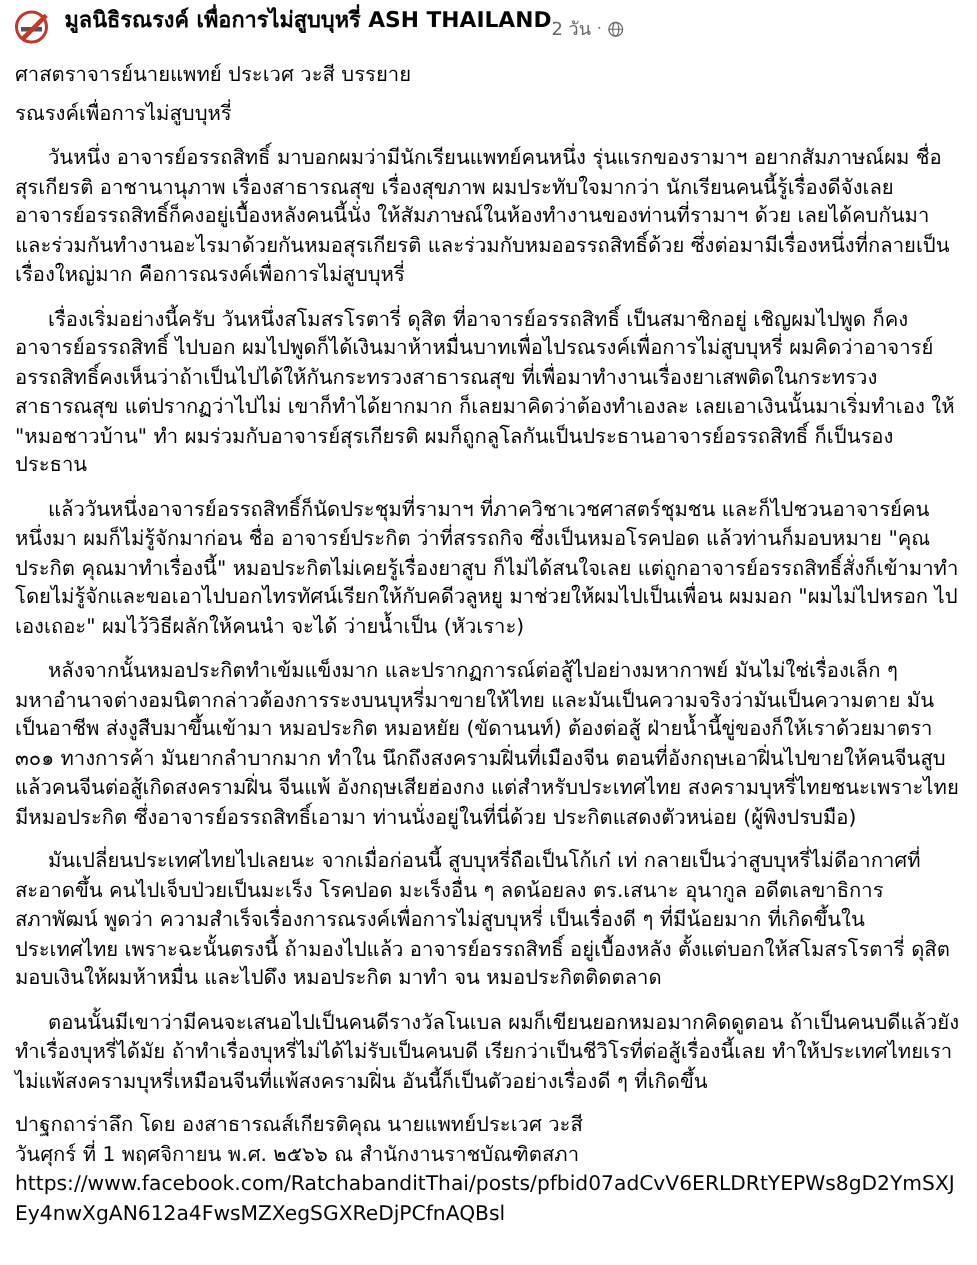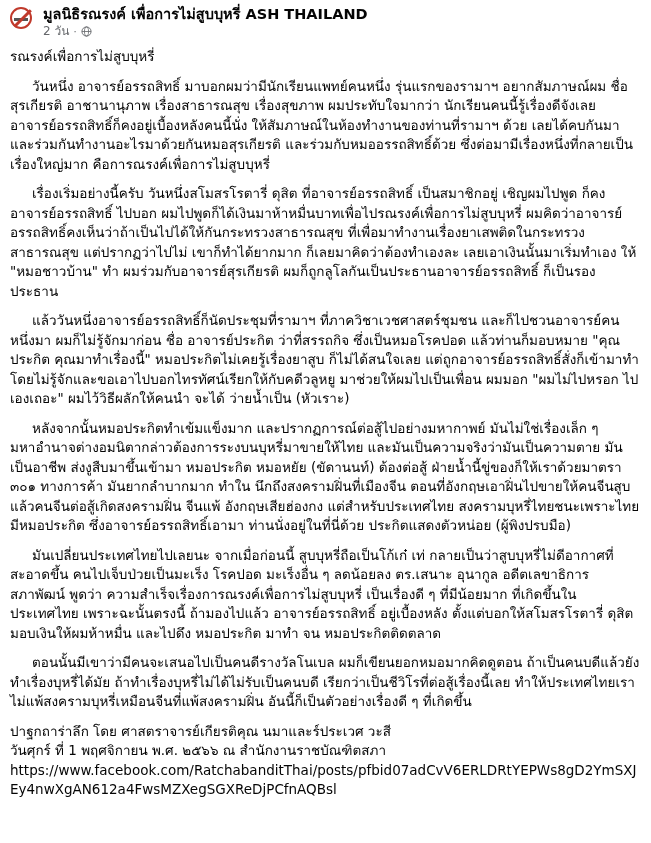--- a/index.html
+++ b/index.html
@@ -55,21 +55,20 @@
   .no-smoking-icon .cig {
     position: absolute;
     left: 4px;
     top: 10.5px;
     width: 14px;
     height: 3px;
     background: #555;
   }
   .header-text {
     display: flex;
-    flex-direction: column;
     justify-content: center;
     min-height: 26px;
   }
   .page-name {
     font-size: 14.5px;
     font-weight: bold;
     line-height: 17px;
     color: #050505;
     letter-spacing: 0;
   }
@@ -140,29 +139,30 @@
             <circle cx="6" cy="6" r="5" fill="none" stroke="#65676b" stroke-width="1"></circle>
             <ellipse cx="6" cy="6" rx="2.2" ry="5" fill="none" stroke="#65676b" stroke-width="0.9"></ellipse>
             <line x1="1" y1="6" x2="11" y2="6" stroke="#65676b" stroke-width="0.9"></line>
           </svg>
         </span>
       </div>
     </div>
   </div>
 
   <div class="post-body">
+    <p>ศาสตราจารย์นายแพทย์ ประเวศ วะสี บรรยาย</p>
     <p class="p-small-gap">รณรงค์เพื่อการไม่สูบบุหรี่</p>
 
     <p class="p-indent p-gap">วันหนึ่ง อาจารย์อรรถสิทธิ์ มาบอกผมว่ามีนักเรียนแพทย์คนหนึ่ง รุ่นแรกของรามาฯ อยากสัมภาษณ์ผม ชื่อ สุรเกียรติ อาชานานุภาพ เรื่องสาธารณสุข เรื่องสุขภาพ ผมประทับใจมากว่า นักเรียนคนนี้รู้เรื่องดีจังเลย อาจารย์อรรถสิทธิ์ก็คงอยู่เบื้องหลังคนนี้นั่ง ให้สัมภาษณ์ในห้องทำงานของท่านที่รามาฯ ด้วย เลยได้คบกันมาและร่วมกันทำงานอะไรมาด้วยกันหมอสุรเกียรติ และร่วมกับหมออรรถสิทธิ์ด้วย  ซึ่งต่อมามีเรื่องหนึ่งที่กลายเป็นเรื่องใหญ่มาก คือการณรงค์เพื่อการไม่สูบบุหรี่</p>
     <p class="p-indent p-gap">เรื่องเริ่มอย่างนี้ครับ วันหนึ่งสโมสรโรตารี่ ดุสิต ที่อาจารย์อรรถสิทธิ์ เป็นสมาชิกอยู่  เชิญผมไปพูด ก็คง อาจารย์อรรถสิทธิ์ ไปบอก ผมไปพูดก็ได้เงินมาห้าหมื่นบาทเพื่อไปรณรงค์เพื่อการไม่สูบบุหรี่ ผมคิดว่าอาจารย์อรรถสิทธิ์คงเห็นว่าถ้าเป็นไปได้ให้กันกระทรวงสาธารณสุข ที่เพื่อมาทำงานเรื่องยาเสพติดในกระทรวงสาธารณสุข แต่ปรากฏว่าไปไม่ เขาก็ทำได้ยากมาก ก็เลยมาคิดว่าต้องทำเองละ เลยเอาเงินนั้นมาเริ่มทำเอง ให้ "หมอชาวบ้าน" ทำ ผมร่วมกับอาจารย์สุรเกียรติ ผมก็ถูกลูโลกันเป็นประธานอาจารย์อรรถสิทธิ์ ก็เป็นรองประธาน</p>
     <p class="p-indent p-gap">แล้ววันหนึ่งอาจารย์อรรถสิทธิ์ก็นัดประชุมที่รามาฯ ที่ภาควิชาเวชศาสตร์ชุมชน และก็ไปชวนอาจารย์คนหนึ่งมา ผมก็ไม่รู้จักมาก่อน ชื่อ อาจารย์ประกิต  ว่าที่สรรถกิจ ซึ่งเป็นหมอโรคปอด แล้วท่านก็มอบหมาย "คุณประกิต คุณมาทำเรื่องนี้"      หมอประกิตไม่เคยรู้เรื่องยาสูบ ก็ไม่ได้สนใจเลย แต่ถูกอาจารย์อรรถสิทธิ์สั่งก็เข้ามาทำโดยไม่รู้จักและขอเอาไปบอกไทรทัศน์เรียกให้กับคดีวลูหยู มาช่วยให้ผมไปเป็นเพื่อน ผมมอก "ผมไม่ไปหรอก ไปเองเถอะ" ผมไว้วิธีผลักให้คนนำ จะได้ ว่ายน้ำเป็น (หัวเราะ)</p>
     <p class="p-indent p-gap">หลังจากนั้นหมอประกิตทำเข้มแข็งมาก และปรากฏการณ์ต่อสู้ไปอย่างมหากาพย์ มันไม่ใช่เรื่องเล็ก ๆ มหาอำนาจต่างอมนิตากล่าวต้องการระงบนบุหรี่มาขายให้ไทย และมันเป็นความจริงว่ามันเป็นความตาย มันเป็นอาชีพ ส่งงูสืบมาขึ้นเข้ามา หมอประกิต หมอหยัย (ขัดานนท์) ต้องต่อสู้ ฝ่ายน้ำนี้ขู่ของก็ให้เราด้วยมาตรา ๓๐๑ ทางการค้า มันยากลำบากมาก ทำใน นึกถึงสงครามฝิ่นที่เมืองจีน ตอนที่อังกฤษเอาฝิ่นไปขายให้คนจีนสูบ แล้วคนจีนต่อสู้เกิดสงครามฝิ่น จีนแพ้ อังกฤษเสียฮ่องกง แต่สำหรับประเทศไทย สงครามบุหรี่ไทยชนะเพราะไทยมีหมอประกิต ซึ่งอาจารย์อรรถสิทธิ์เอามา ท่านนั่งอยู่ในที่นี่ด้วย ประกิตแสดงตัวหน่อย (ผู้พิงปรบมือ)</p>
     <p class="p-indent p-gap">มันเปลี่ยนประเทศไทยไปเลยนะ จากเมื่อก่อนนี้ สูบบุหรี่ถือเป็นโก้เก๋ เท่ กลายเป็นว่าสูบบุหรี่ไม่ดีอากาศที่สะอาดขึ้น คนไปเจ็บป่วยเป็นมะเร็ง โรคปอด มะเร็งอื่น ๆ ลดน้อยลง ตร.เสนาะ อุนากูล อดีตเลขาธิการสภาพัฒน์ พูดว่า ความสำเร็จเรื่องการณรงค์เพื่อการไม่สูบบุหรี่  เป็นเรื่องดี ๆ ที่มีน้อยมาก ที่เกิดขึ้นในประเทศไทย เพราะฉะนั้นตรงนี้ ถ้ามองไปแล้ว อาจารย์อรรถสิทธิ์ อยู่เบื้องหลัง ตั้งแต่บอกให้สโมสรโรตารี่ ดุสิต มอบเงินให้ผมห้าหมื่น และไปดึง หมอประกิต มาทำ จน หมอประกิตติดตลาด</p>
     <p class="p-indent p-gap">ตอนนั้นมีเขาว่ามีคนจะเสนอไปเป็นคนดีรางวัลโนเบล ผมก็เขียนยอกหมอมากคิดดูตอน ถ้าเป็นคนบดีแล้วยังทำเรื่องบุหรี่ได้มัย ถ้าทำเรื่องบุหรี่ไม่ได้ไม่รับเป็นคนบดี เรียกว่าเป็นชีวิโรที่ต่อสู้เรื่องนี้เลย ทำให้ประเทศไทยเราไม่แพ้สงครามบุหรี่เหมือนจีนที่แพ้สงครามฝิ่น อันนี้ก็เป็นตัวอย่างเรื่องดี ๆ ที่เกิดขึ้น</p>
 
-    <p class="p-gap">ปาฐกถาร่าลึก โดย ศาสตราจารย์เกียรติคุณ นมาและร์ประเวศ วะสี</p>
+    <p class="p-gap">ปาฐกถาร่าลึก โดย องสาธารณส์เกียรติคุณ นายแพทย์ประเวศ วะสี</p>
     <p>วันศุกร์ ที่ 1 พฤศจิกายน พ.ศ. ๒๕๖๖ ณ สำนักงานราชบัณฑิตสภา</p>
 
 
     <p class="link-line">https://www.facebook.com/RatchabanditThai/posts/pfbid07adCvV6ERLDRtYEPWs8gD2YmSXJEy4nwXgAN612a4FwsMZXegSGXReDjPCfnAQBsl</p>
   </div>
 
 </div>
 
 </body></html>

